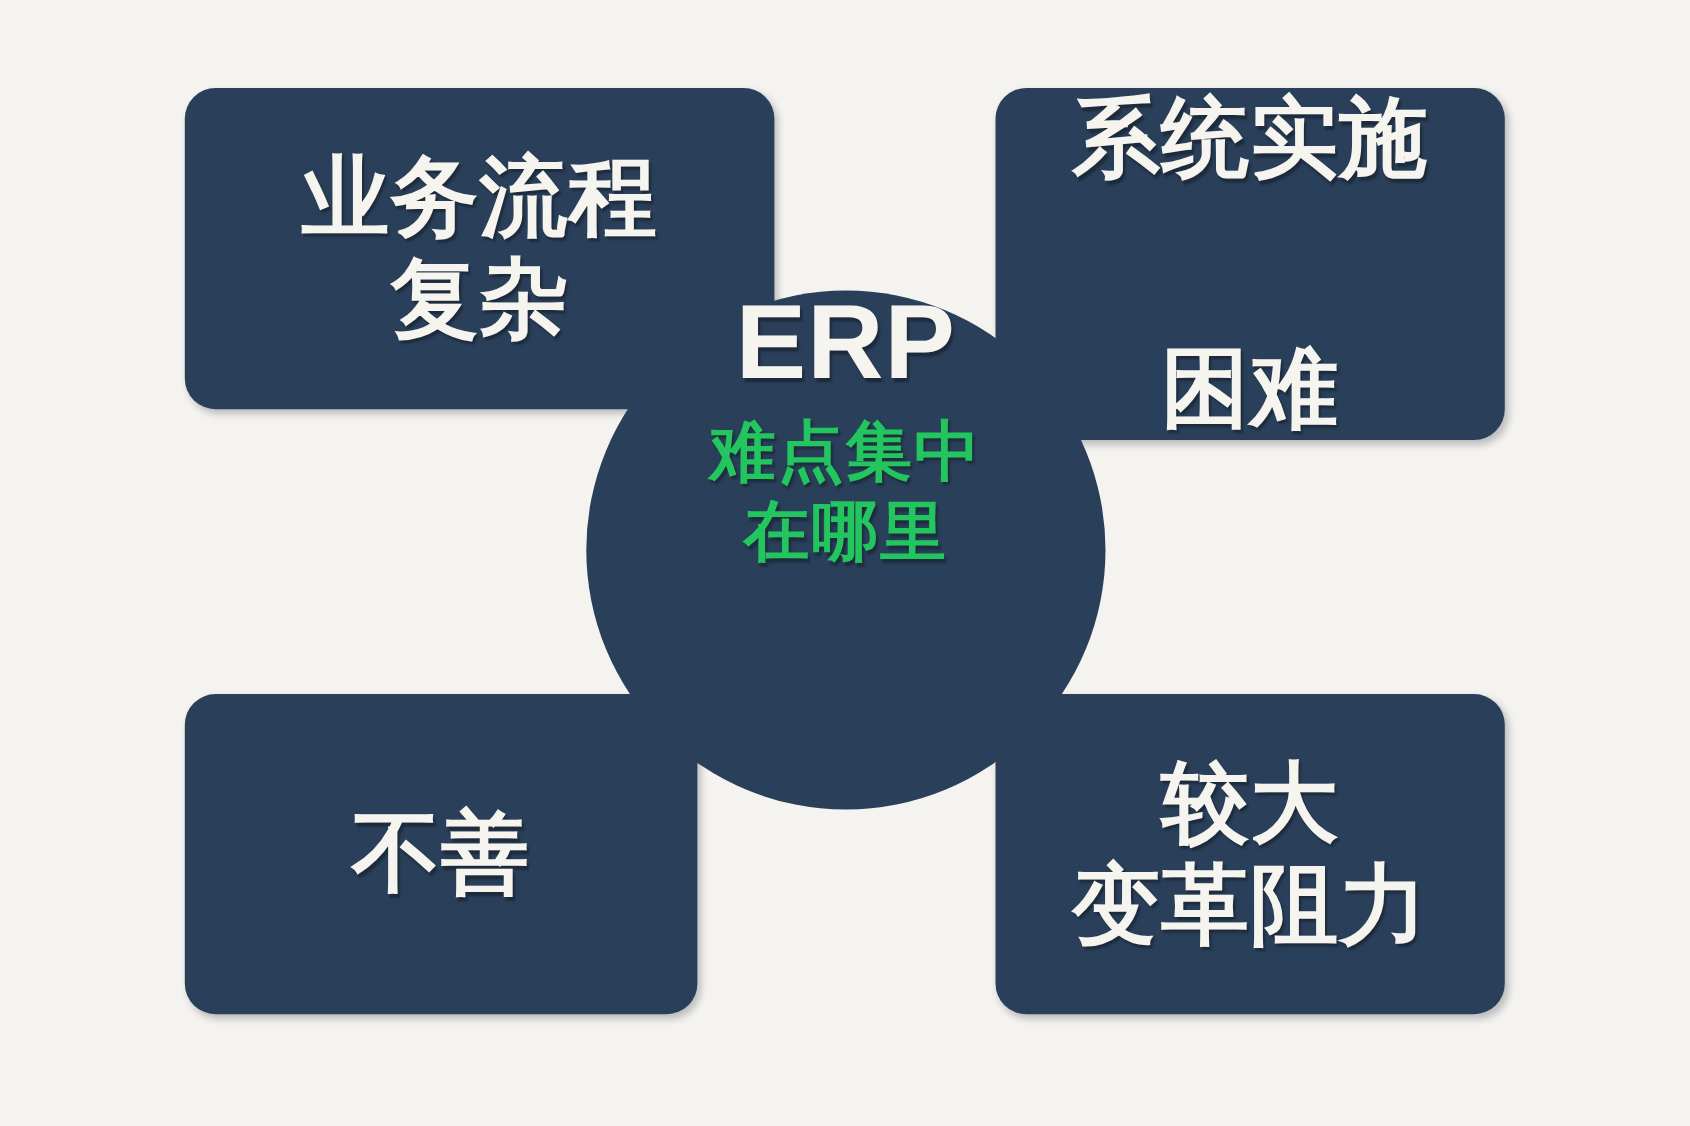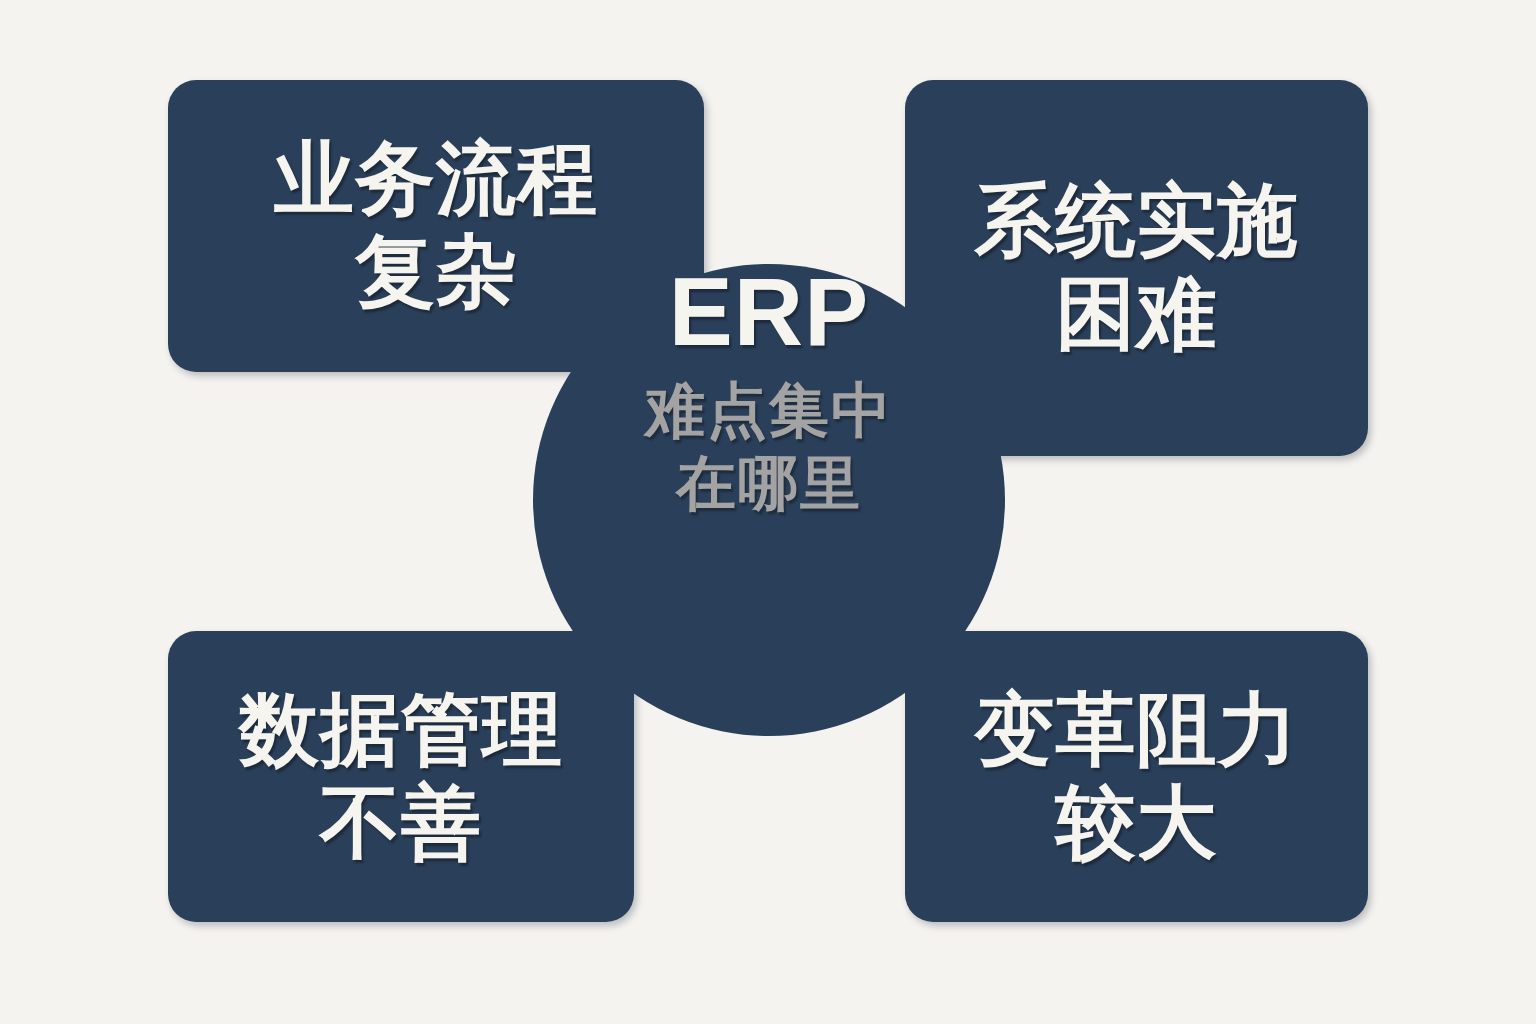--- a/index.html
+++ b/index.html
@@ -29,21 +29,21 @@
     border-radius: 28px;
     display: flex;
     flex-direction: column;
     align-items: center;
     justify-content: center;
     box-shadow: 3px 4px 7px rgba(40, 50, 62, 0.28);
     z-index: 2;
   }
 
   .node-box.top-left     { left: 168px; top: 80px;  width: 536px; height: 292px; }
-  .node-box.top-right    { left: 905px; top: 80px;  width: 463px; height: 376px; }
+  .node-box.top-right    { left: 905px; top: 80px;  width: 463px; height: 320px; justify-content: space-between; }
   .node-box.bottom-left  { left: 168px; top: 631px; width: 466px; height: 291px; }
   .node-box.bottom-right { left: 905px; top: 631px; width: 463px; height: 291px; }
 
   .node-line {
     color: #f6f4ef;
     font-size: 80px;
     font-weight: bold;
     line-height: 1.16;
     letter-spacing: 1px;
     white-space: nowrap;
@@ -70,21 +70,21 @@
     color: #f6f4ef;
     font-size: 96px;
     font-weight: bold;
     line-height: 1.0;
     letter-spacing: 1px;
     margin-bottom: 14px;
     text-shadow: 2px 3px 2px rgba(18, 26, 36, 0.55);
   }
 
   .center-line {
-    color: #a3a3a3;
+    color: #22c55e;
     font-size: 60px;
     font-weight: bold;
     line-height: 1.22;
     letter-spacing: 2px;
     white-space: nowrap;
     text-shadow: 2px 3px 2px rgba(18, 26, 36, 0.5);
   }
 </style>
 </head>
 <body>
@@ -95,27 +95,26 @@
     <div class="node-line">业务流程</div>
     <div class="node-line">复杂</div>
   </div>
 
   <div class="node-box top-right">
     <div class="node-line">系统实施</div>
     <div class="node-line">困难</div>
   </div>
 
   <div class="node-box bottom-left">
-    <div class="node-line">数据管理</div>
     <div class="node-line">不善</div>
   </div>
 
   <div class="node-box bottom-right">
+    <div class="node-line">较大</div>
     <div class="node-line">变革阻力</div>
-    <div class="node-line">较大</div>
   </div>
 
   <div class="center-circle">
     <div class="center-title">ERP</div>
     <div class="center-line">难点集中</div>
     <div class="center-line">在哪里</div>
   </div>
 
 </div>
 

